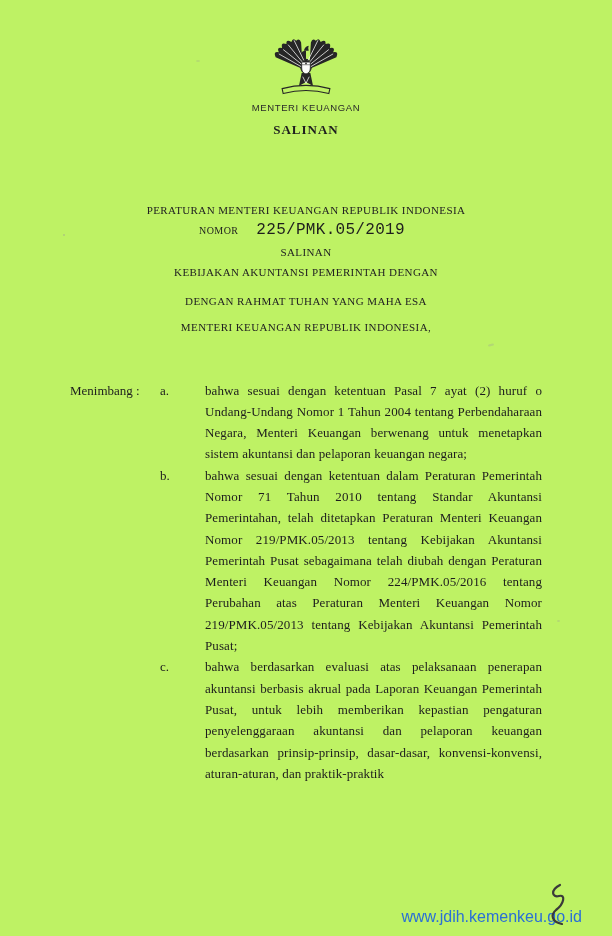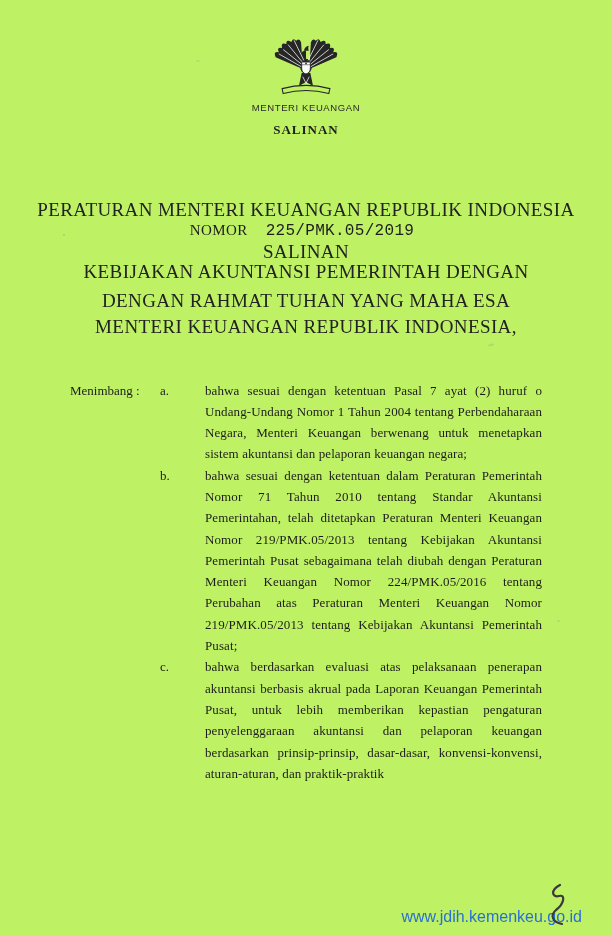--- a/index.html
+++ b/index.html
@@ -29,33 +29,33 @@
   .salinan {
     margin-top: 7px;
     font-weight: bold;
     font-size: 13px;
     letter-spacing: 1px;
   }
 
   
   .title-block { margin-top: 62px; }
   .title-line {
-    font-size: 19px;
+    font-size: 11px;
     letter-spacing: 0.4px;
     line-height: 20.5px;
     color: #222;
   }
   .nomor-line {
     display: flex;
     justify-content: center;
     align-items: baseline;
     gap: 26px;
     line-height: 20.5px;
   }
-  .nomor-label { font-size: 15px; letter-spacing: 0.4px; }
+  .nomor-label { font-size: 10px; letter-spacing: 0.4px; }
   .nomor-value {
     font-family: "Liberation Mono", monospace;
     font-size: 16px;
     letter-spacing: 0.3px;
     transform: translateX(-8px);
   }
   .rahmat-line { margin-top: 8px; }
   .authority-line { margin-top: 6px; }
 
   

